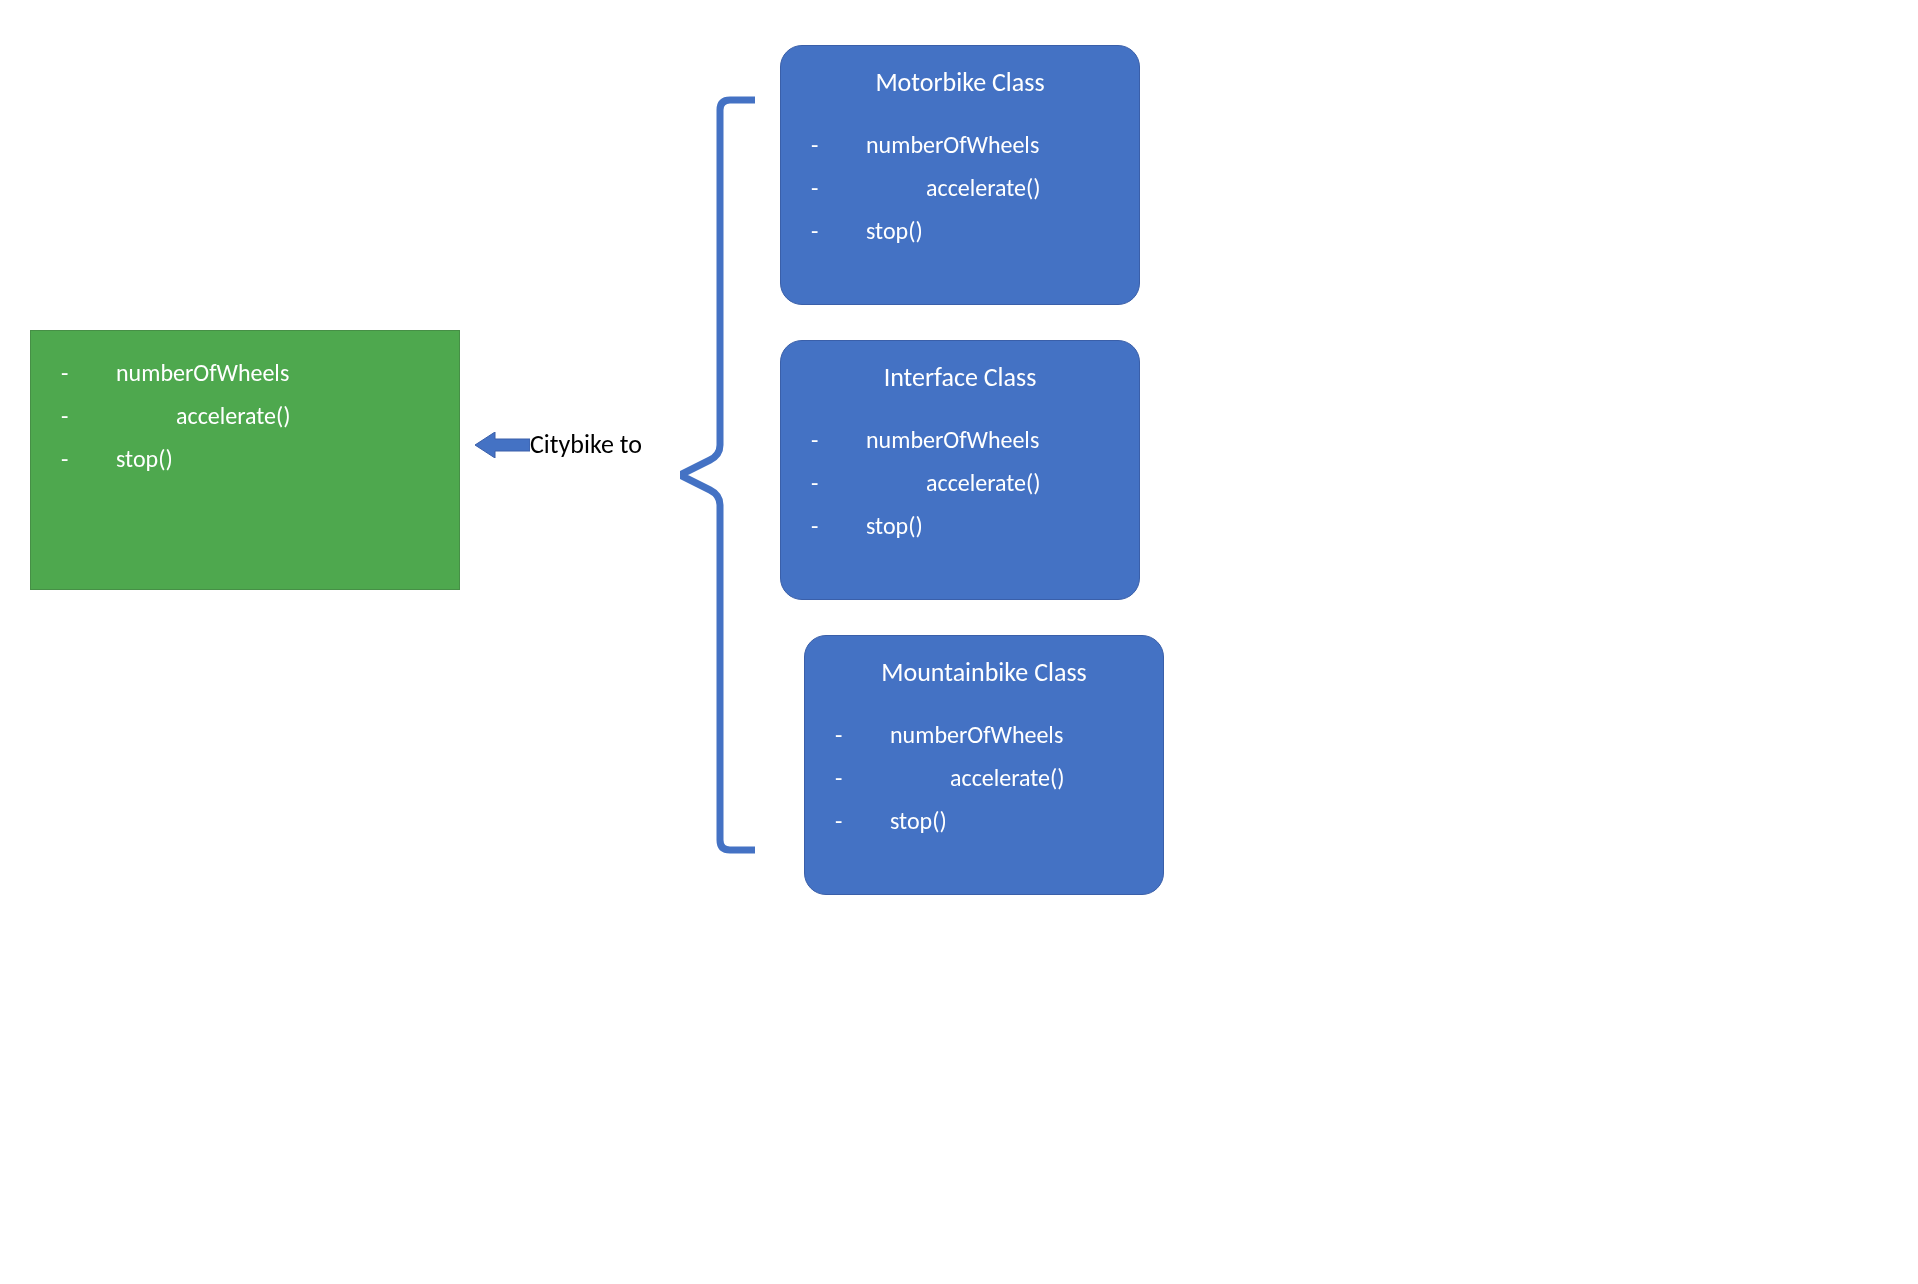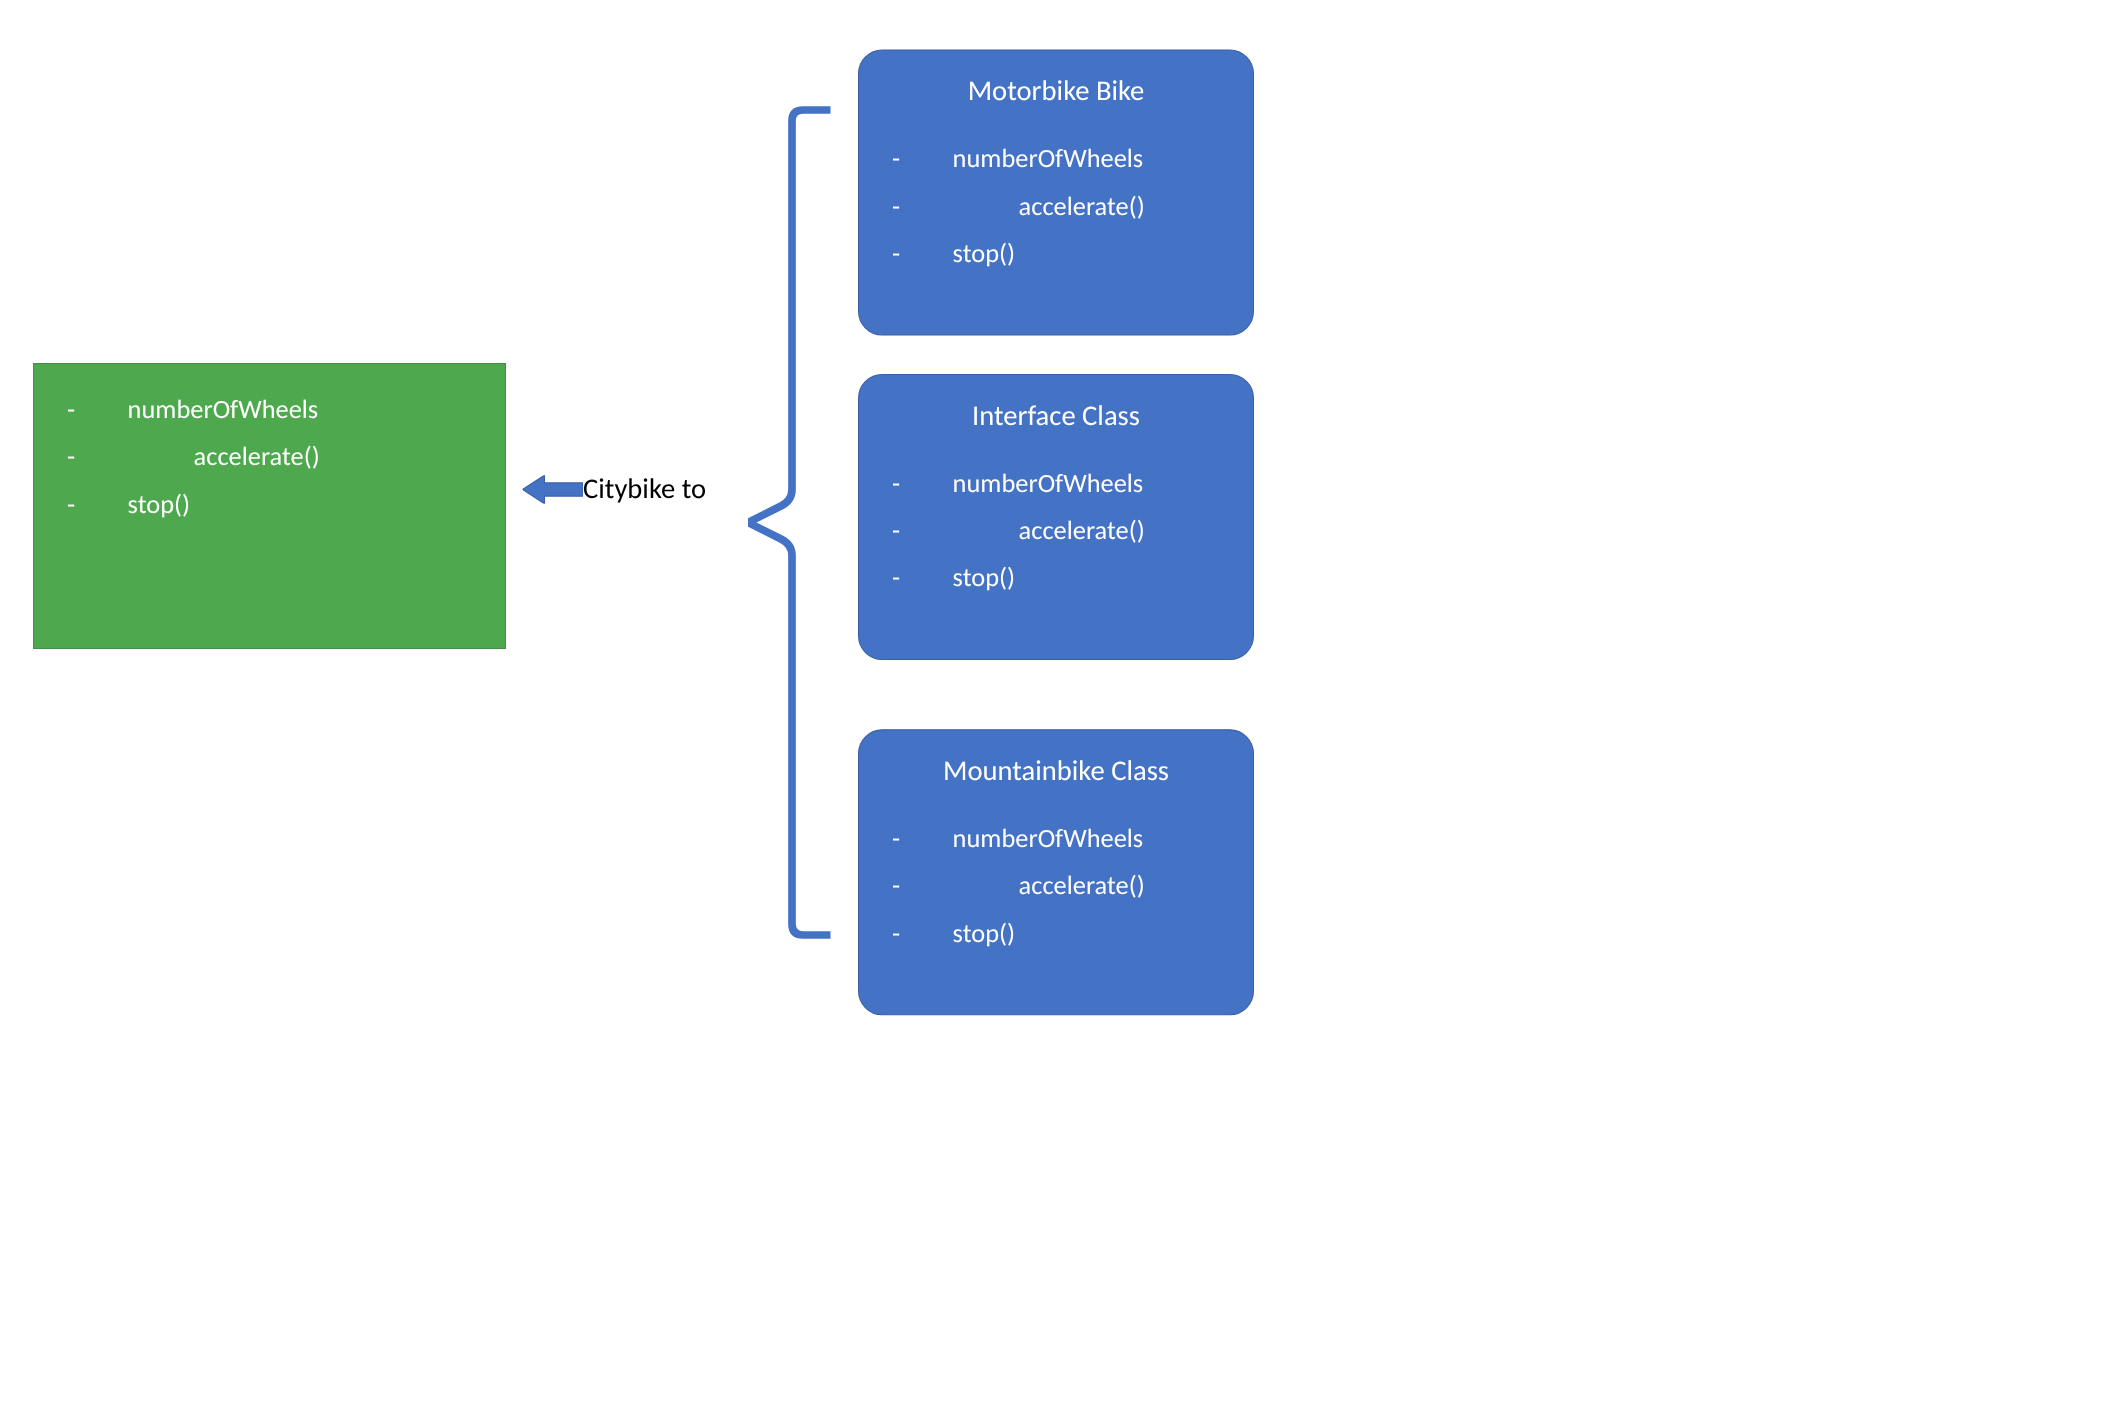--- a/index.html
+++ b/index.html
@@ -114,21 +114,21 @@
              L 0 380 
              L 30 395 
              Q 40 400 40 410 
              L 40 745 
              Q 40 755 50 755 
              L 75 755" fill="none" stroke="#4472c4" stroke-width="7" stroke-linecap="round"></path>
   </svg>
 </div>
 
 <div class="class-box" style="left:780px; top:45px;">
-  <div class="box-title">Motorbike Bike</div>
+  <div class="box-title">Motorbike Class</div>
   <div class="member-list">
     <div class="member">
       <span class="member-dash">-</span>
       <span class="member-text first">numberOfWheels</span>
     </div>
     <div class="member">
       <span class="member-dash">-</span>
       <span class="member-text second">accelerate()</span>
     </div>
     <div class="member">
@@ -149,21 +149,21 @@
       <span class="member-dash">-</span>
       <span class="member-text second">accelerate()</span>
     </div>
     <div class="member">
       <span class="member-dash">-</span>
       <span class="member-text third">stop()</span>
     </div>
   </div>
 </div>
 
-<div class="class-box" style="left:780px; top:635px;margin-top:28px;">
+<div class="class-box" style="left:804px; top:635px;">
   <div class="box-title">Mountainbike Class</div>
   <div class="member-list">
     <div class="member">
       <span class="member-dash">-</span>
       <span class="member-text first">numberOfWheels</span>
     </div>
     <div class="member">
       <span class="member-dash">-</span>
       <span class="member-text second">accelerate()</span>
     </div>

